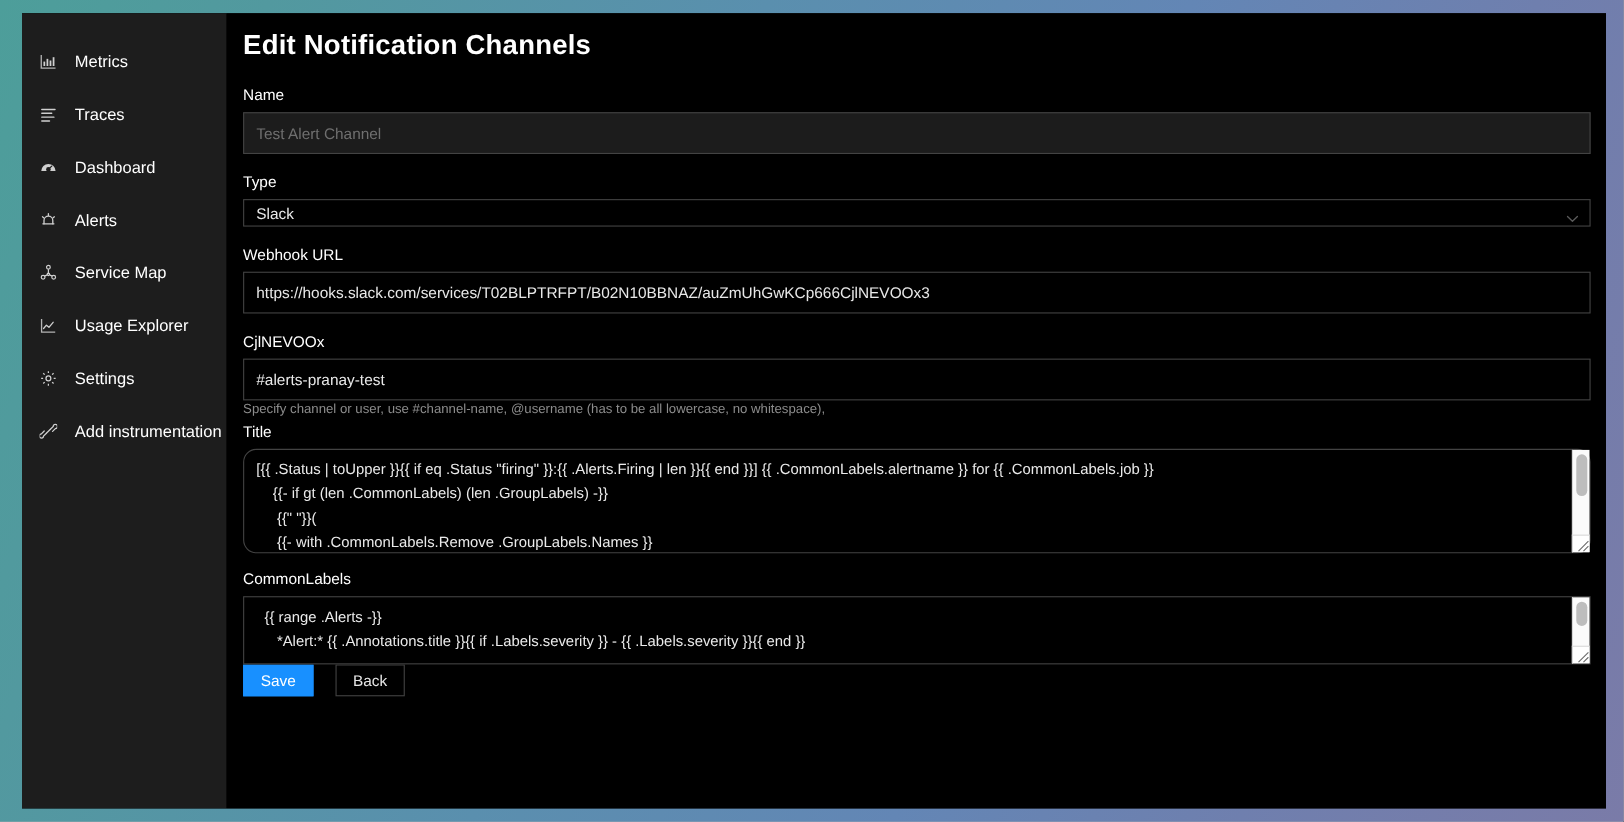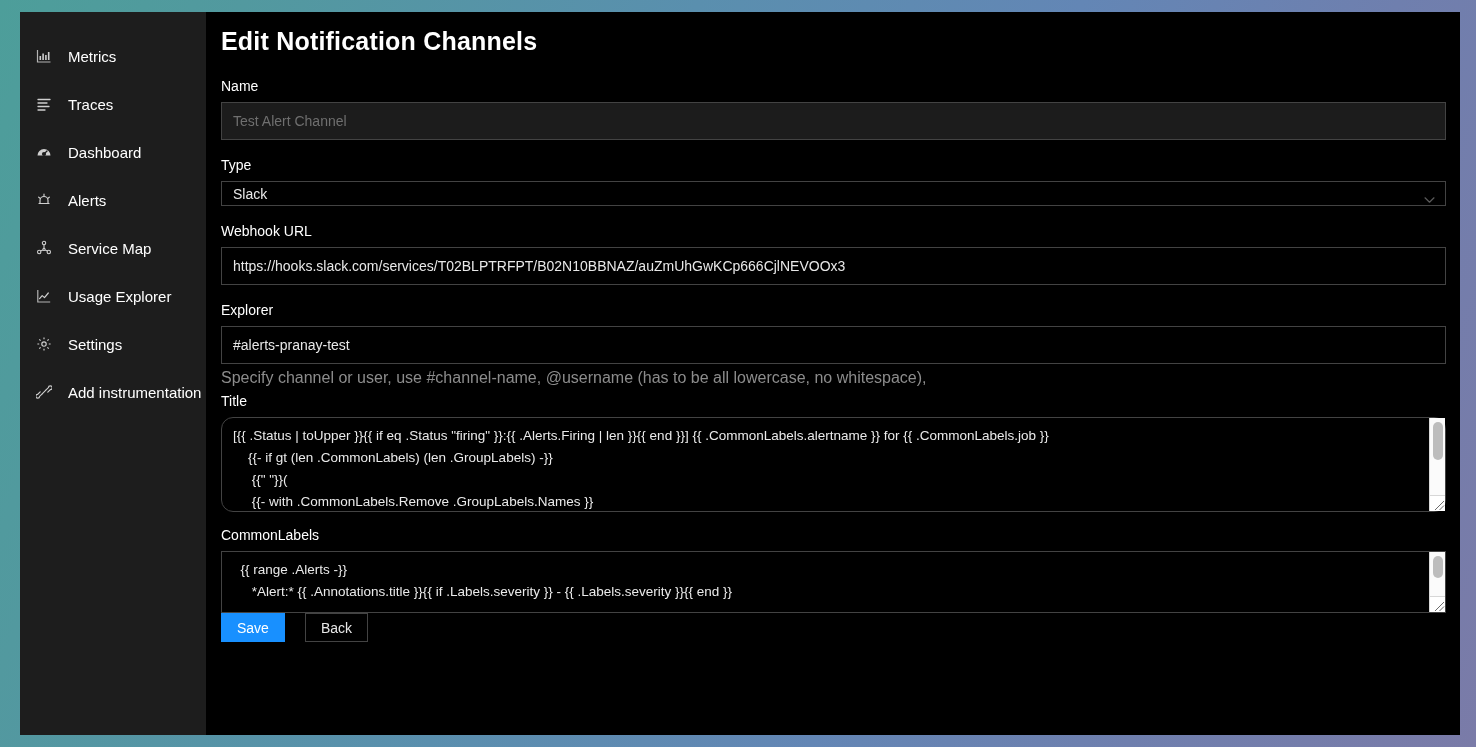--- a/index.html
+++ b/index.html
@@ -107,22 +107,21 @@
     position: absolute;
     right: 11px; top: 50%;
     margin-top: -4px;
     width: 11px; height: 8px;
     pointer-events: none;
     color: #5a5a5a;
   }
 
   .helper-text {
     color: #8c8c8c;
-    font-size: 16px;
-    margin-top: 5px;
+    font-size: 12px;
     margin-bottom: 6px;
   }
 
   .ta-wrap { position: relative; }
   .code-area {
     display: block;
     width: 100%;
     background: #000;
     border: 1px solid #434343;
     color: #eaeaea;
@@ -304,21 +303,21 @@
         </span>
       </div>
     </div>
 
     <div class="field-block">
       <div class="field-label">Webhook URL</div>
       <input class="text-input" type="text" value="https://hooks.slack.com/services/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" style="">
     </div>
 
     <div>
-      <div class="field-label">Explorer</div>
+      <div class="field-label">CjlNEVOOx</div>
       <input class="text-input" type="text" value="#alerts-pranay-test" style="">
       <div class="helper-text">Specify channel or user, use #channel-name, @username (has to be all lowercase, no whitespace),</div>
     </div>
 
     <div>
       <div class="field-label">Title</div>
       <div class="ta-wrap">
         <textarea id="title-area" class="code-area" spellcheck="false" style="">[{{ .Status | toUpper }}{{ if eq .Status "firing" }}:{{ .Alerts.Firing | len }}{{ end }}] {{ .CommonLabels.alertname }} for {{ .CommonLabels.job }}
     {{- if gt (len .CommonLabels) (len .GroupLabels) -}}
      {{" "}}(

